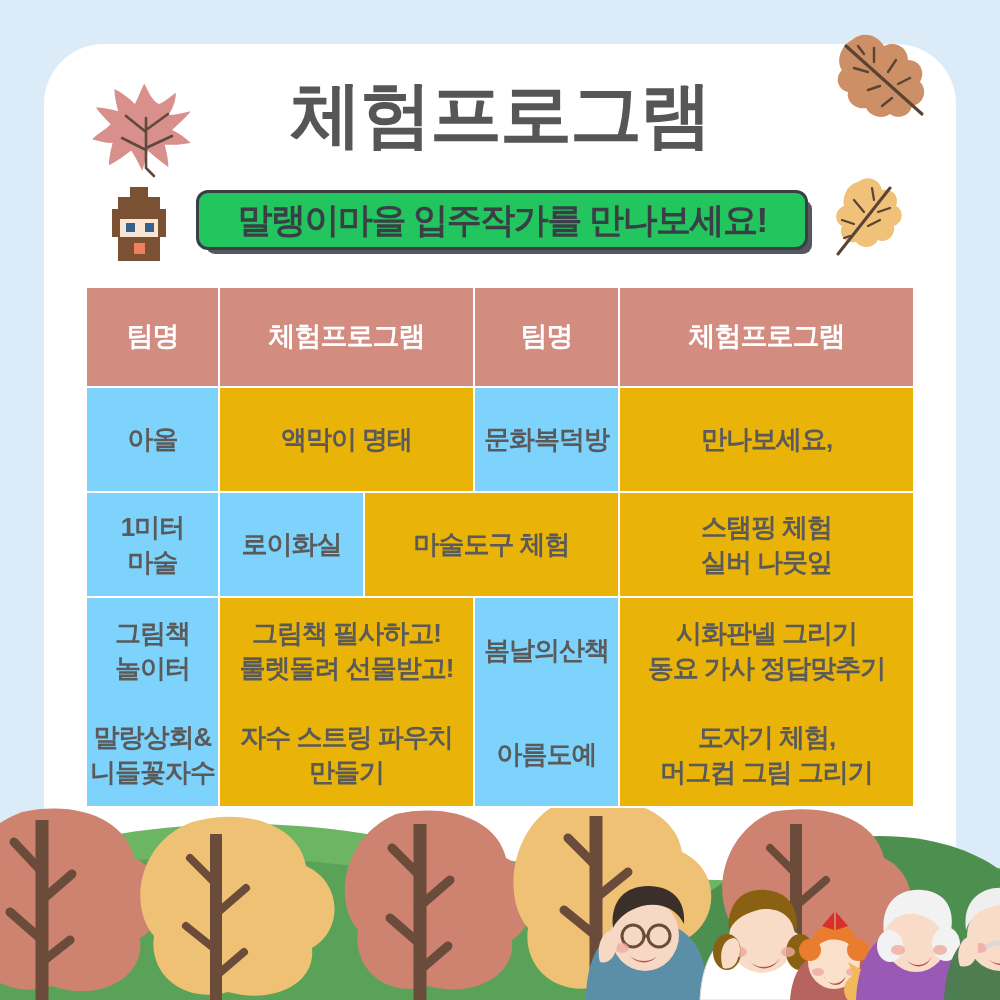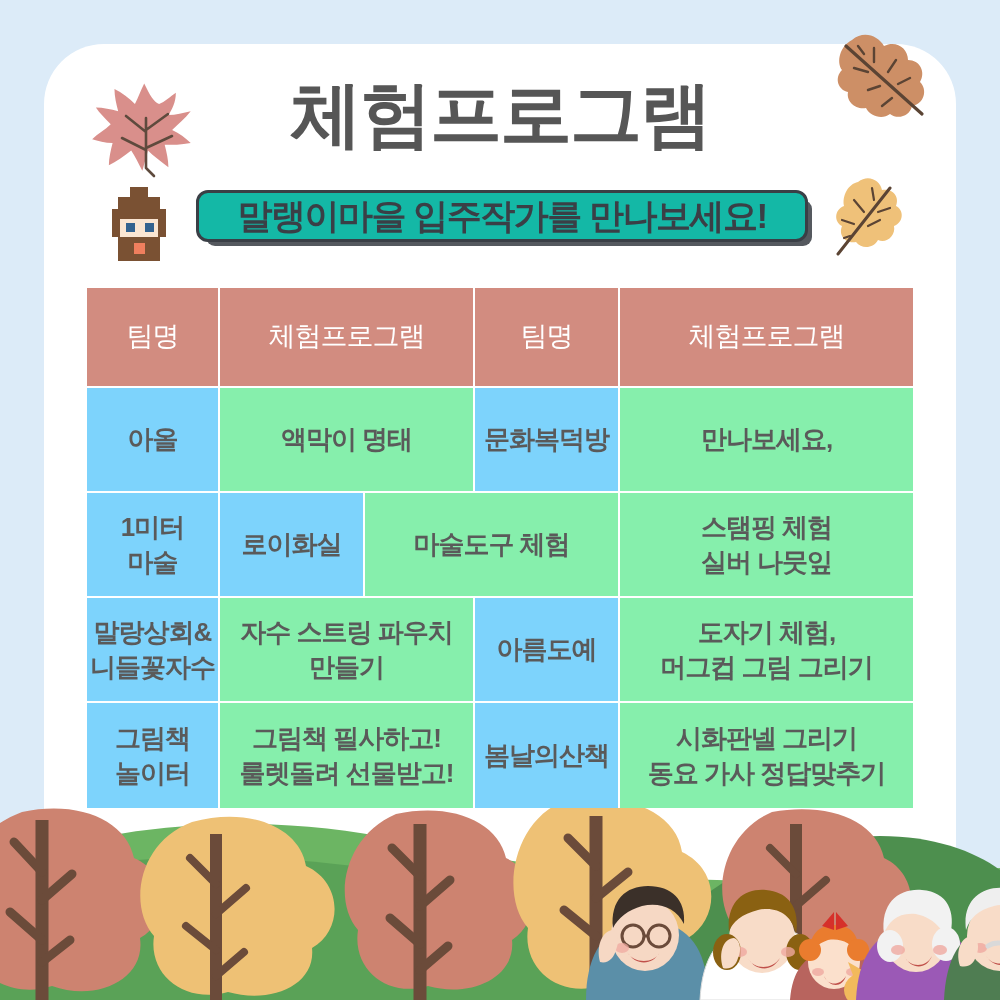--- a/index.html
+++ b/index.html
@@ -56,25 +56,25 @@
     color: #565656;
     line-height: 1;
     white-space: nowrap;
   }
 
   .subtitle-box {
     position: absolute;
     left: 196px;
     top: 190px;
     width: 612px;
-    height: 52px;
+    height: 60px;
     box-sizing: border-box;
     border: 3px solid #3a3f46;
     border-radius: 12px;
-    background: #14b8a6;
+    background: #22c55e;
     box-shadow: 7px 7px 0 -3px #55595f;
     display: flex;
     align-items: center;
     justify-content: center;
   }
   .subtitle-text {
     font-size: 35px;
     font-weight: bold;
     letter-spacing: -1.5px;
     color: #3a3f46;
@@ -114,32 +114,32 @@
 
   .c-team { width: 133px; }
   .c-prog { width: 255px; }
   .c-team2 { width: 145px; }
   .c-prog2 { width: 293px; }
 
   .head .tcell {
     background: #d28c80;
     color: #ffffff;
     font-size: 27px;
-    font-weight: normal;
+    font-weight: bold;
     height: 100px;
   }
   .body .tcell {
     height: 105px;
     font-size: 26px;
     font-weight: bold;
     color: #5a5a5a;
   }
   .body .row-last .tcell { height: 105px; border-bottom: none; }
   .body .c-team, .body .c-team2 { background: #7dd3fc; }
-  .body .c-prog, .body .c-prog2 { background: #86efac; }
+  .body .c-prog, .body .c-prog2 { background: #eab308; }
 </style>
 </head>
 <body>
 
 <div class="poster">
 
   <div class="card"></div>
 
   <svg class="scenery" viewBox="0 0 1000 1000">
     <defs>
@@ -344,20 +344,45 @@
               <div>마술도구 체험</div>
             </div>
           </div>
         <div class="tcell c-prog2">
             <div>
               <div>스탬핑 체험</div>
               <div>실버 나뭇잎</div>
             </div>
           </div>
       </div>
+      <div class="trow row-last">
+        <div class="tcell c-team">
+            <div>
+              <div>그림책</div>
+              <div>놀이터</div>
+            </div>
+          </div>
+        <div class="tcell c-prog">
+            <div>
+              <div>그림책 필사하고!</div>
+              <div>룰렛돌려 선물받고!</div>
+            </div>
+          </div>
+        <div class="tcell c-team2">
+            <div>
+              <div>봄날의산책</div>
+            </div>
+          </div>
+        <div class="tcell c-prog2">
+            <div>
+              <div>시화판넬 그리기</div>
+              <div>동요 가사 정답맞추기</div>
+            </div>
+          </div>
+      </div>
       <div class="trow">
         <div class="tcell c-team">
             <div>
               <div>말랑상회&amp;</div>
               <div>니들꽃자수</div>
             </div>
           </div>
         <div class="tcell c-prog">
             <div>
               <div>자수 스트링 파우치</div>
@@ -369,42 +394,17 @@
               <div>아름도예</div>
             </div>
           </div>
         <div class="tcell c-prog2">
             <div>
               <div>도자기 체험,</div>
               <div>머그컵 그림 그리기</div>
             </div>
           </div>
       </div>
-      <div class="trow row-last">
-        <div class="tcell c-team">
-            <div>
-              <div>그림책</div>
-              <div>놀이터</div>
-            </div>
-          </div>
-        <div class="tcell c-prog">
-            <div>
-              <div>그림책 필사하고!</div>
-              <div>룰렛돌려 선물받고!</div>
-            </div>
-          </div>
-        <div class="tcell c-team2">
-            <div>
-              <div>봄날의산책</div>
-            </div>
-          </div>
-        <div class="tcell c-prog2">
-            <div>
-              <div>시화판넬 그리기</div>
-              <div>동요 가사 정답맞추기</div>
-            </div>
-          </div>
-      </div>
     </div>
 
   </div>
 
 </div>
 
 </body></html>

